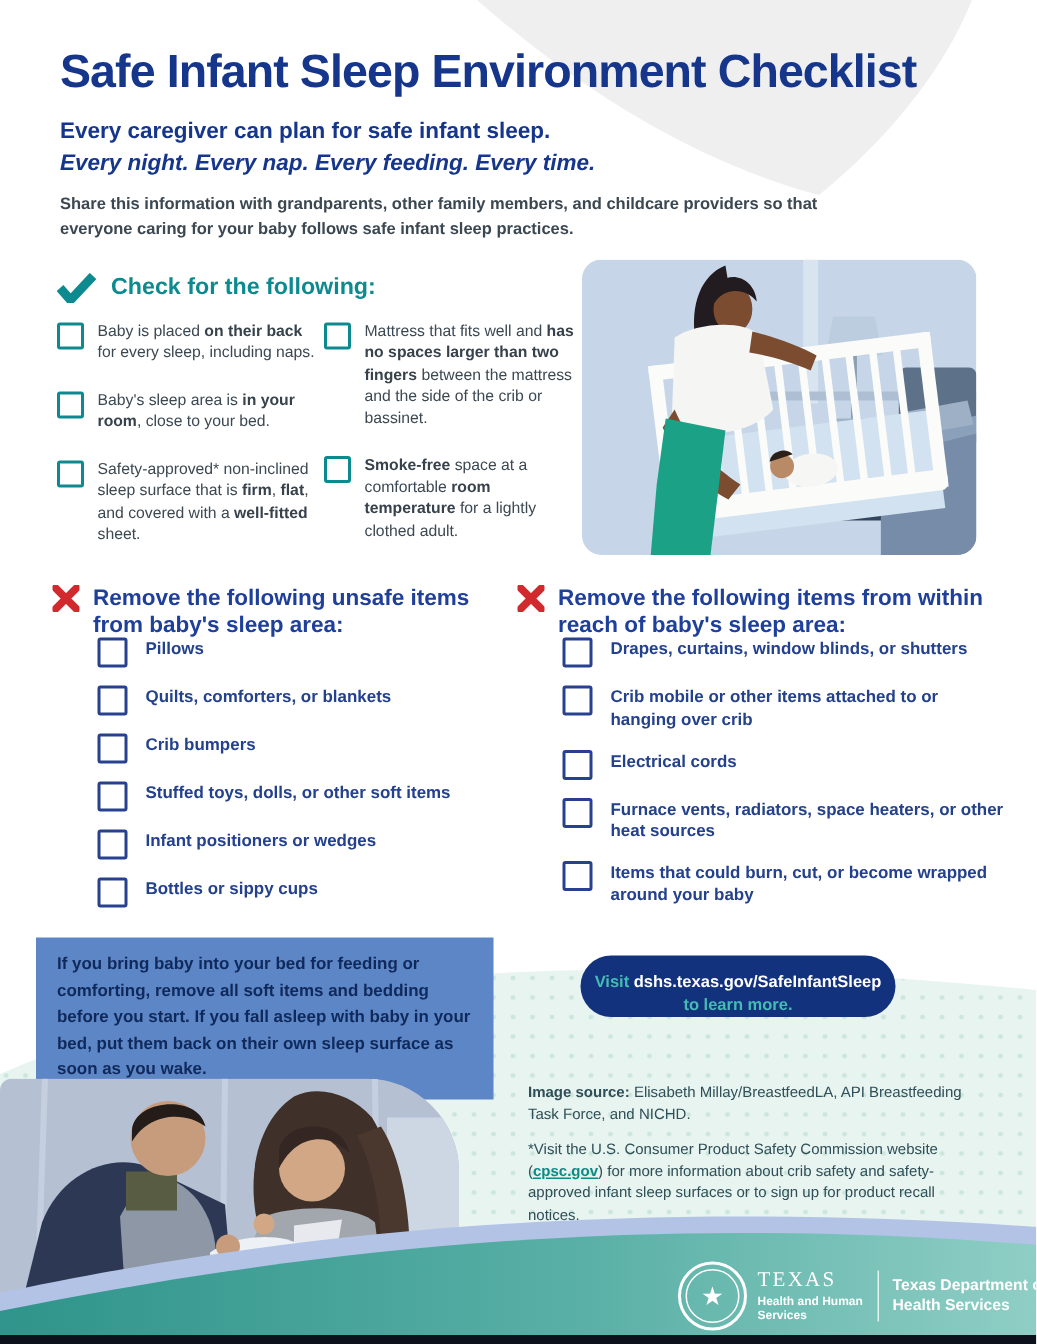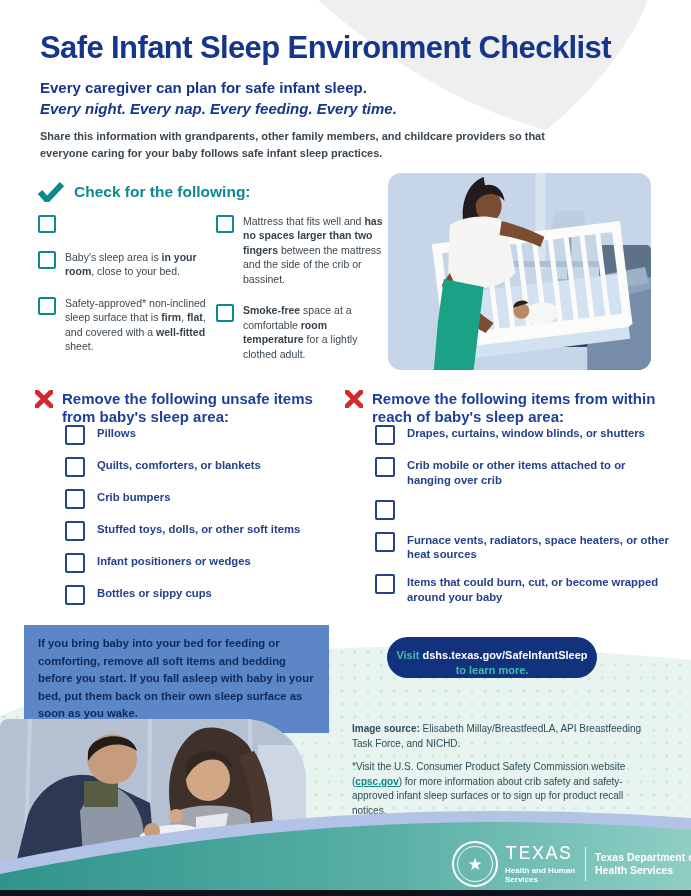--- a/index.html
+++ b/index.html
@@ -65,21 +65,21 @@
   .cpsc-link{color:#0d8a84;font-weight:bold;text-decoration:underline;cursor:pointer;}
 
   
   .footer-bands{position:absolute;left:0;bottom:0;z-index:2;}
   .footer-logo{position:absolute;left:452px;top:841px;z-index:3;display:flex;align-items:center;color:#fff;}
   .seal{position:relative;flex:none;width:42px;height:42px;border:2px solid #fff;border-radius:50%;
         display:flex;align-items:center;justify-content:center;}
   .seal::before{content:"";position:absolute;inset:3px;border:1px solid #fff;border-radius:50%;}
   .seal .star{font-size:17px;color:#fff;line-height:1;}
   .brand{margin-left:7px;width:76px;}
-  .brand-name{font-family:Liberation Mono, monospace;font-size:20px;letter-spacing:1.5px;line-height:1;}
+  .brand-name{font-family:Liberation Serif, serif;font-size:14px;letter-spacing:1.5px;line-height:1;}
   .brand-sub{font-size:8px;font-weight:bold;line-height:1.15;margin-top:2px;}
   .logo-divider{width:1px;height:34px;background:rgba(255,255,255,0.8);margin:0 9px 0 4px;}
   .dept{font-size:10.5px;font-weight:bold;line-height:1.25;width:140px;}
 </style>
 </head>
 <body>
 
 <div class="page">
 
   <svg class="swoosh-top" width="691" height="260" viewBox="0 0 691 260">
@@ -106,20 +106,21 @@
       <svg width="26" height="20" viewBox="0 0 26 20">
         <path d="M2 10 L9 18 L24 2" stroke="#0d8a8f" stroke-width="6" fill="none"></path>
       </svg>
       <span class="check-head-label">Check for the following:</span>
     </div>
     <div class="check-cols">
       <div class="check-col">
 
           <div class="chk-item">
             <span class="cb"></span>
+            <span class="lbl">Baby is placed <b>on their back</b> for every sleep, including naps.</span>
           </div>
 
           <div class="chk-item">
             <span class="cb"></span>
             <span class="lbl">Baby's sleep area is <b>in your room</b>, close to your bed.</span>
           </div>
 
           <div class="chk-item">
             <span class="cb"></span>
             <span class="lbl">Safety-approved* non-inclined sleep surface that is <b>firm</b>, <b>flat</b>, and covered with a <b>well-fitted</b> sheet.</span>
@@ -240,20 +241,21 @@
           <span class="lbl">Drapes, curtains, window blinds, or shutters</span>
         </div>
 
         <div class="rm-item">
           <span class="cb-navy"></span>
           <span class="lbl">Crib mobile or other items attached to or hanging over crib</span>
         </div>
 
         <div class="rm-item">
           <span class="cb-navy"></span>
+          <span class="lbl">Electrical cords</span>
         </div>
 
         <div class="rm-item">
           <span class="cb-navy"></span>
           <span class="lbl">Furnace vents, radiators, space heaters, or other heat sources</span>
         </div>
 
         <div class="rm-item">
           <span class="cb-navy"></span>
           <span class="lbl">Items that could burn, cut, or become wrapped around your baby</span>

